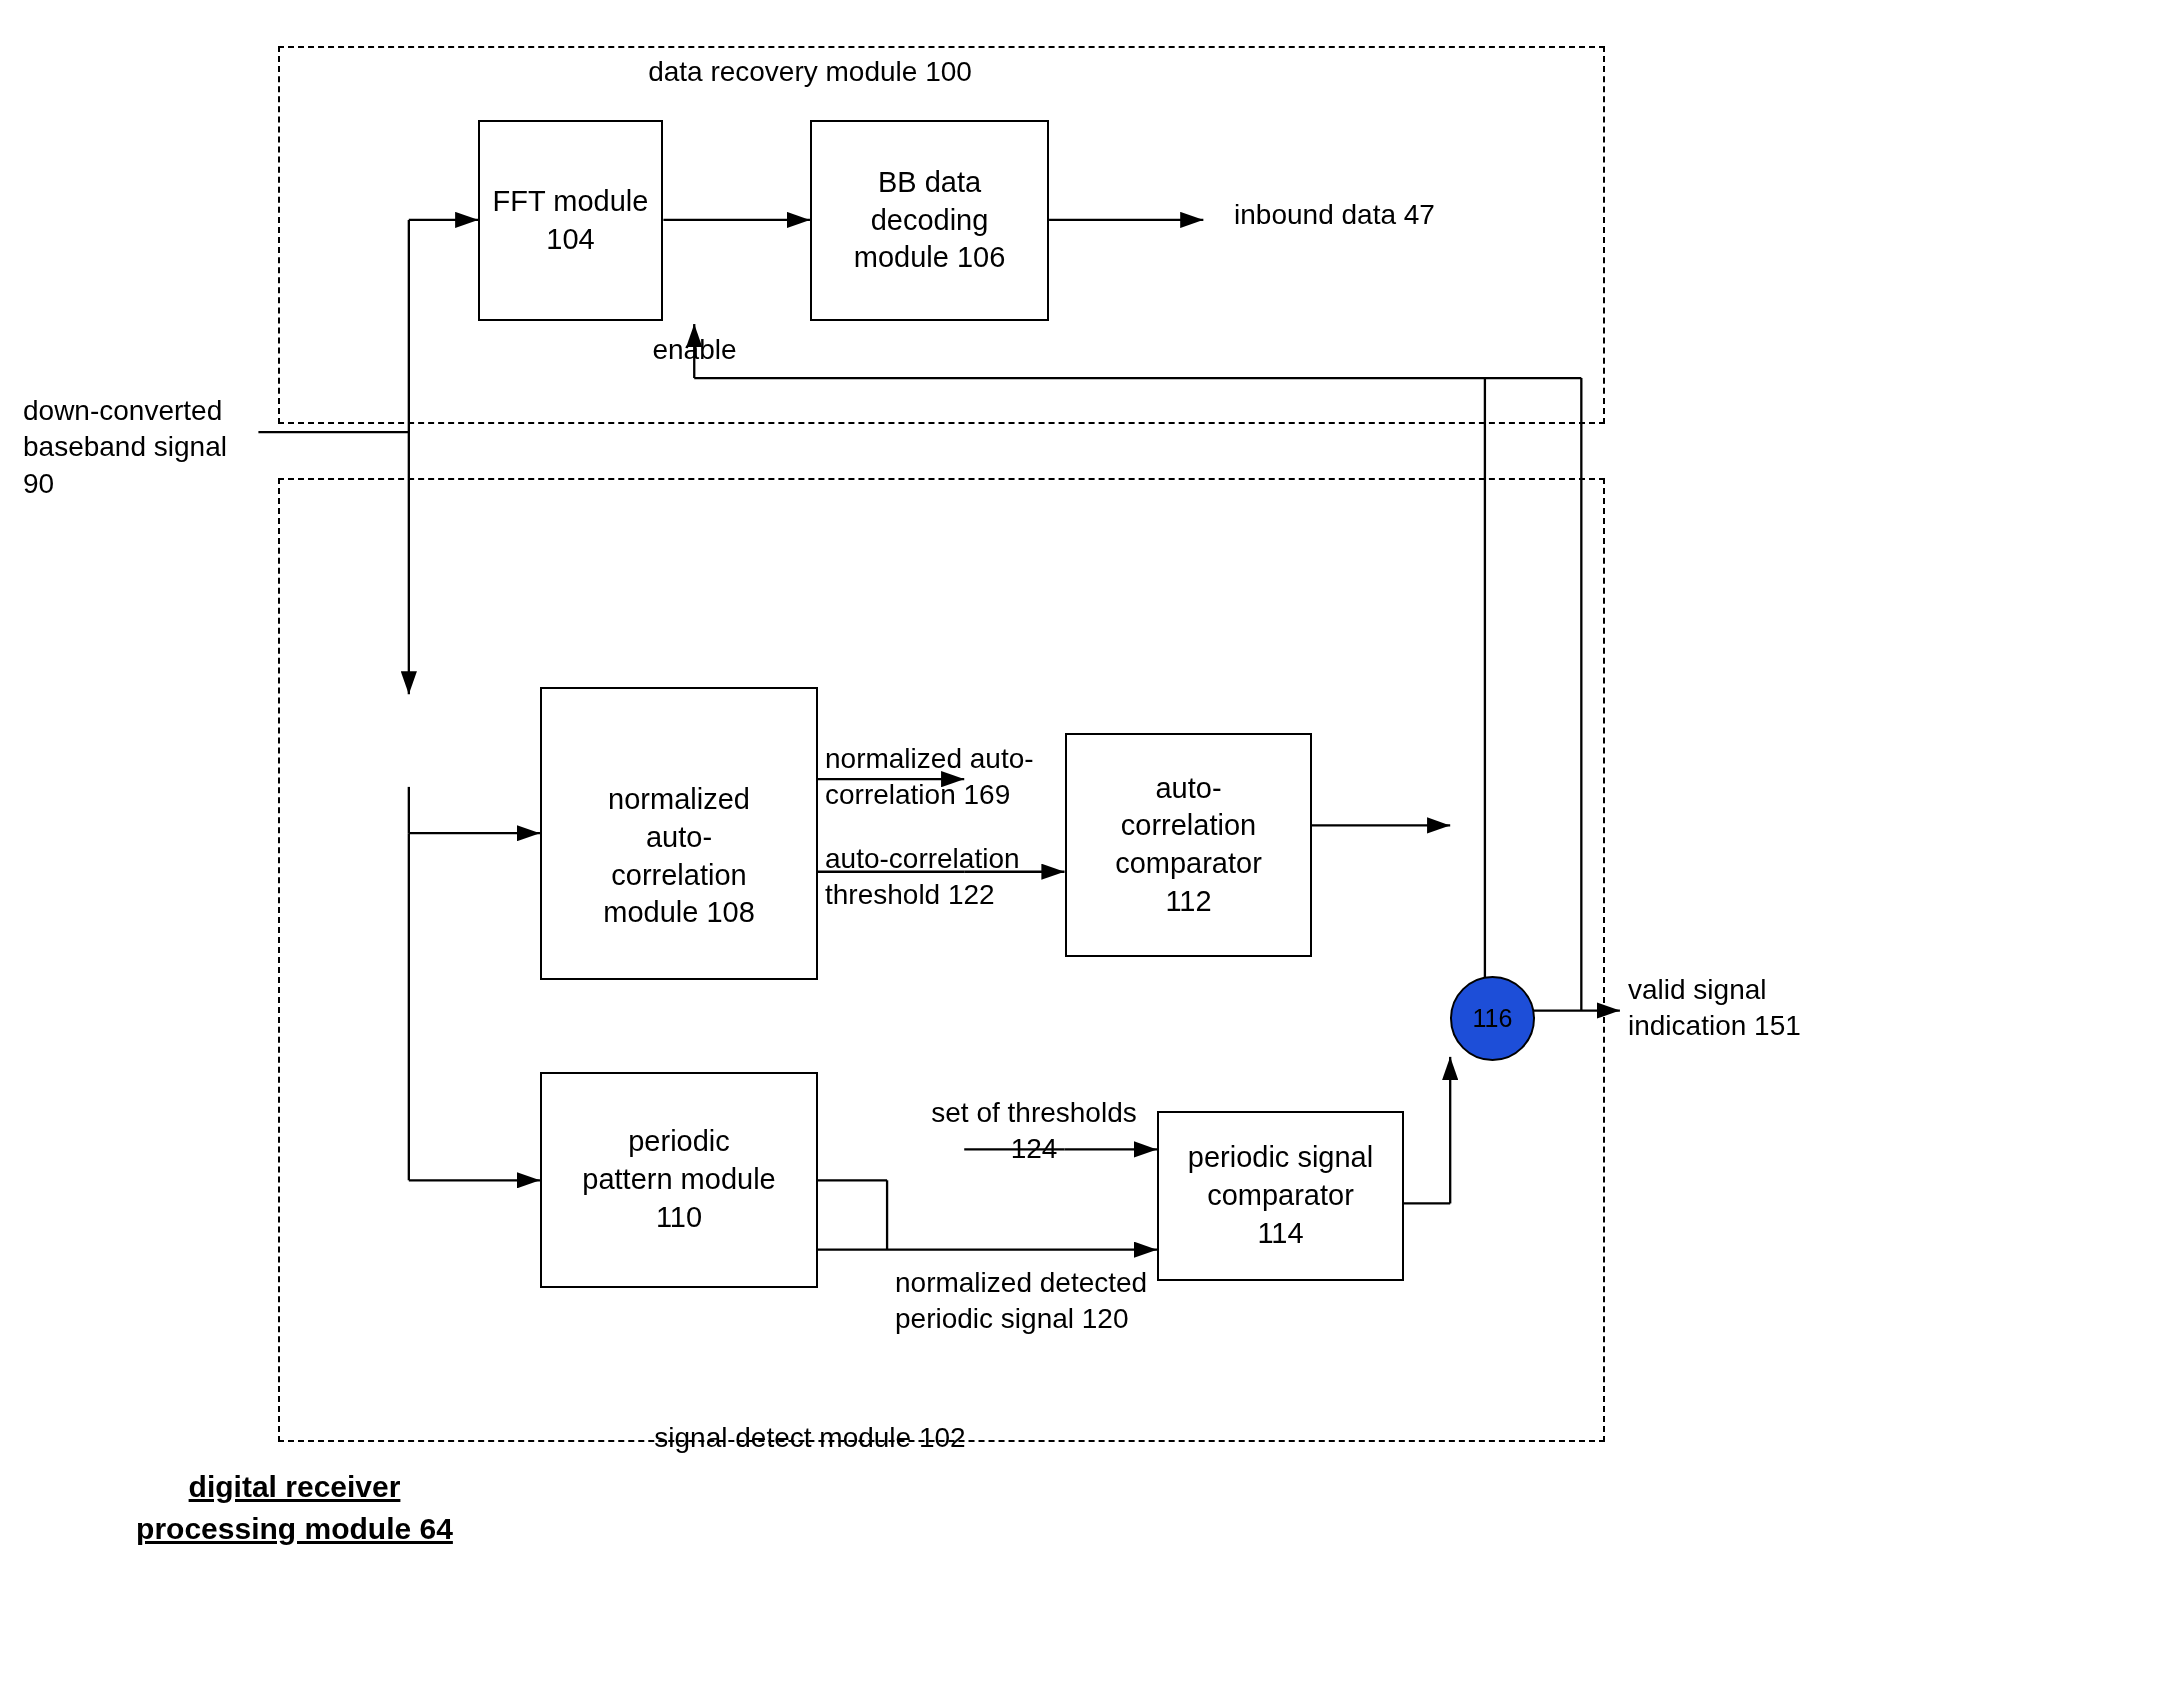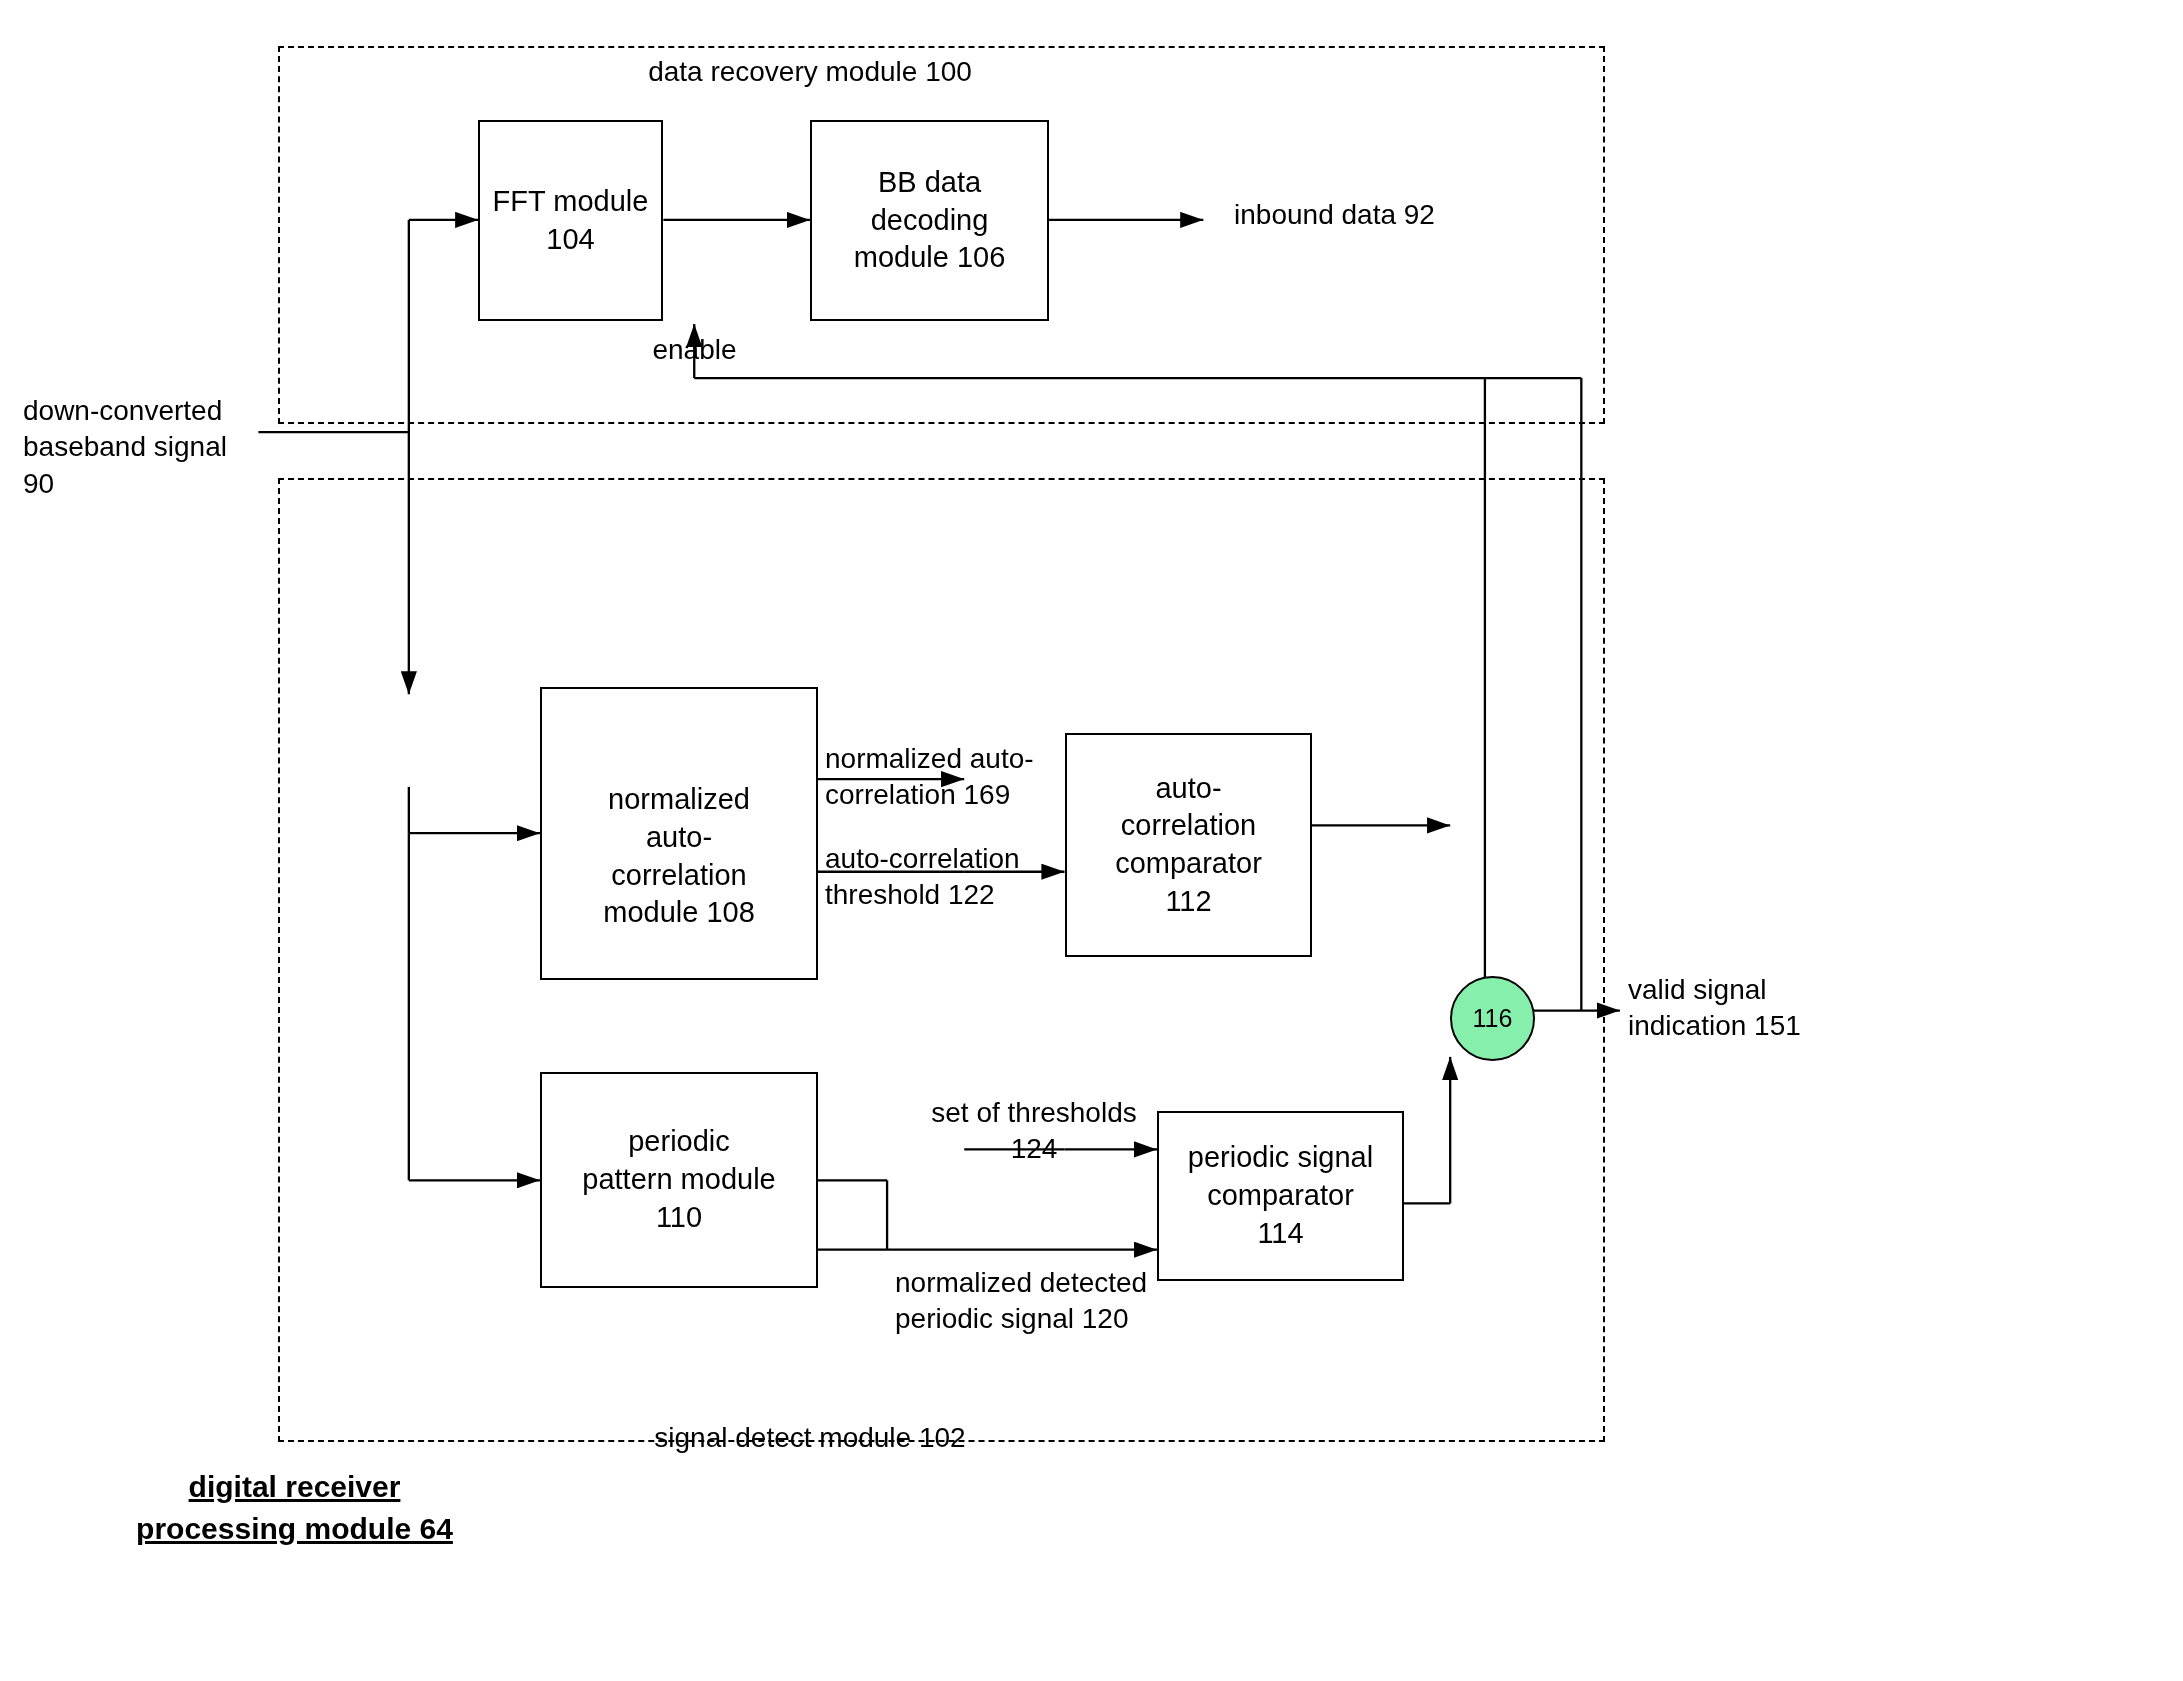--- a/index.html
+++ b/index.html
@@ -55,21 +55,21 @@
       height: 1681px;
       pointer-events: none;
     }
     
     .and-gate {
       position: absolute;
       width: 69px;
       height: 69px;
       border: 2.3px solid #000;
       border-radius: 50%;
-      background: #86efac;
+      background: #1d4ed8;
       display: flex;
       align-items: center;
       justify-content: center;
       font-size: 25px;
     }
   </style>
 </head>
 <body>
 
 <div class="diagram-container">
@@ -144,21 +144,21 @@
     <span style="white-space:pre-line;">FFT module
 104</span>
   </div>
 
   <div class="box" style="left:810px; top:120px; width:239px; height:201px; font-size:29px;">
     <span style="white-space:pre-line;">BB data
 decoding
 module 106</span>
   </div>
 
-  <div class="label" style="left:1219px; top:197px; width:231px;">inbound data 92</div>
+  <div class="label" style="left:1219px; top:197px; width:231px;">inbound data 47</div>
 
   <div class="label" style="left:633px; top:332px; width:123px;">enable</div>
 
   <div class="label" style="left:23px; top:393px; width:231px; text-align:left;">down-converted
 baseband signal 90</div>
 
   <div class="dashed-box" style="left:278px; top:478px; width:1327px; height:964px;">
   </div>
 
   <div class="label" style="left:540px; top:1420px; width:540px; font-size:28px;">

